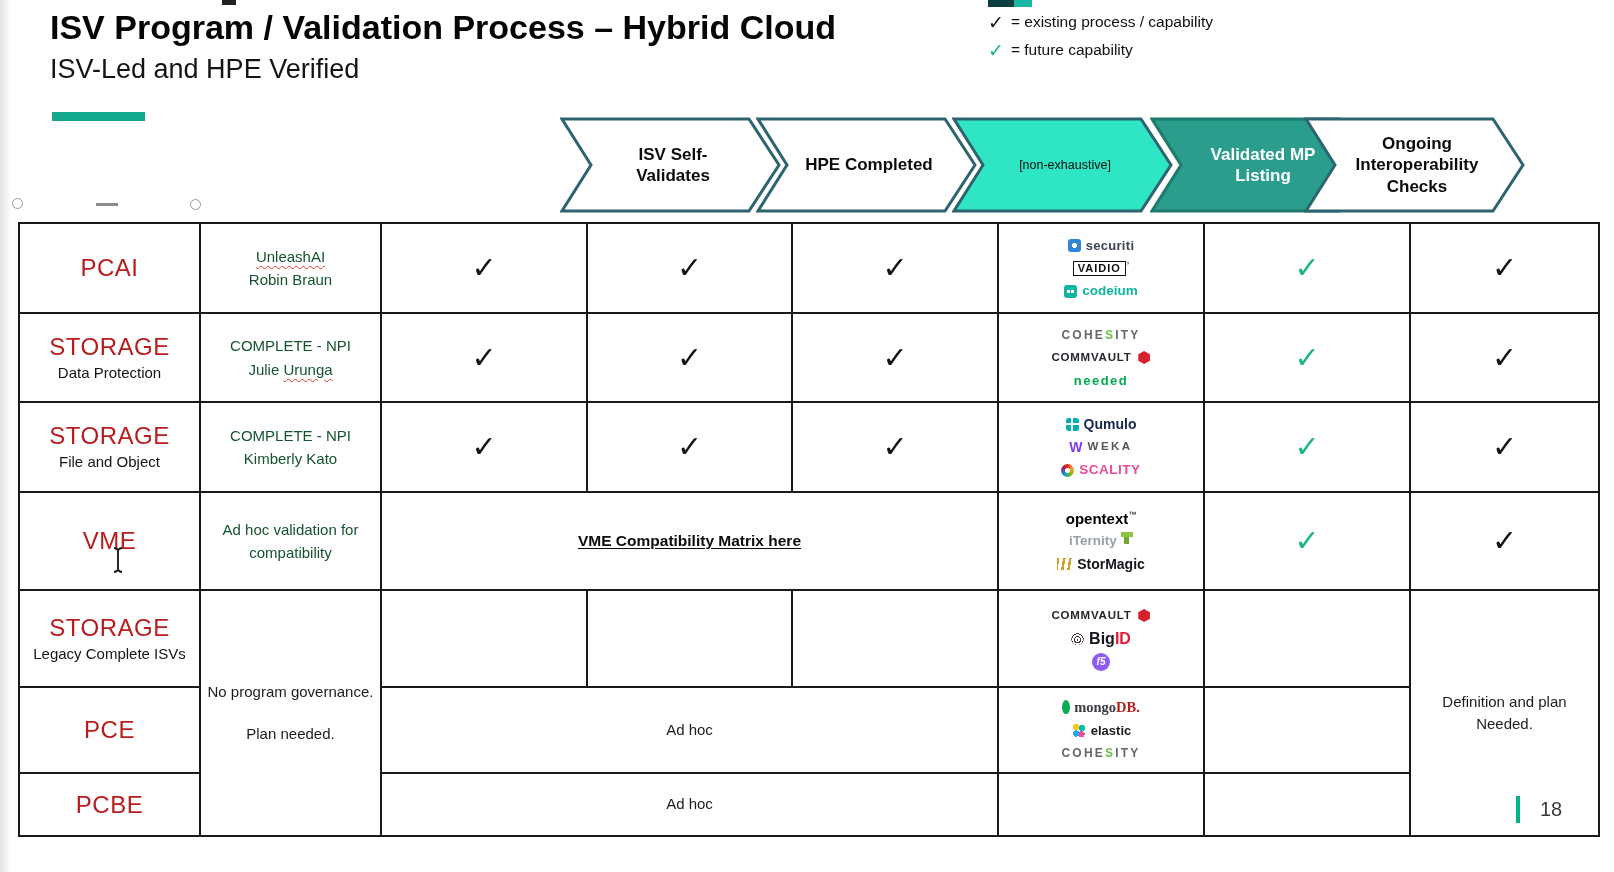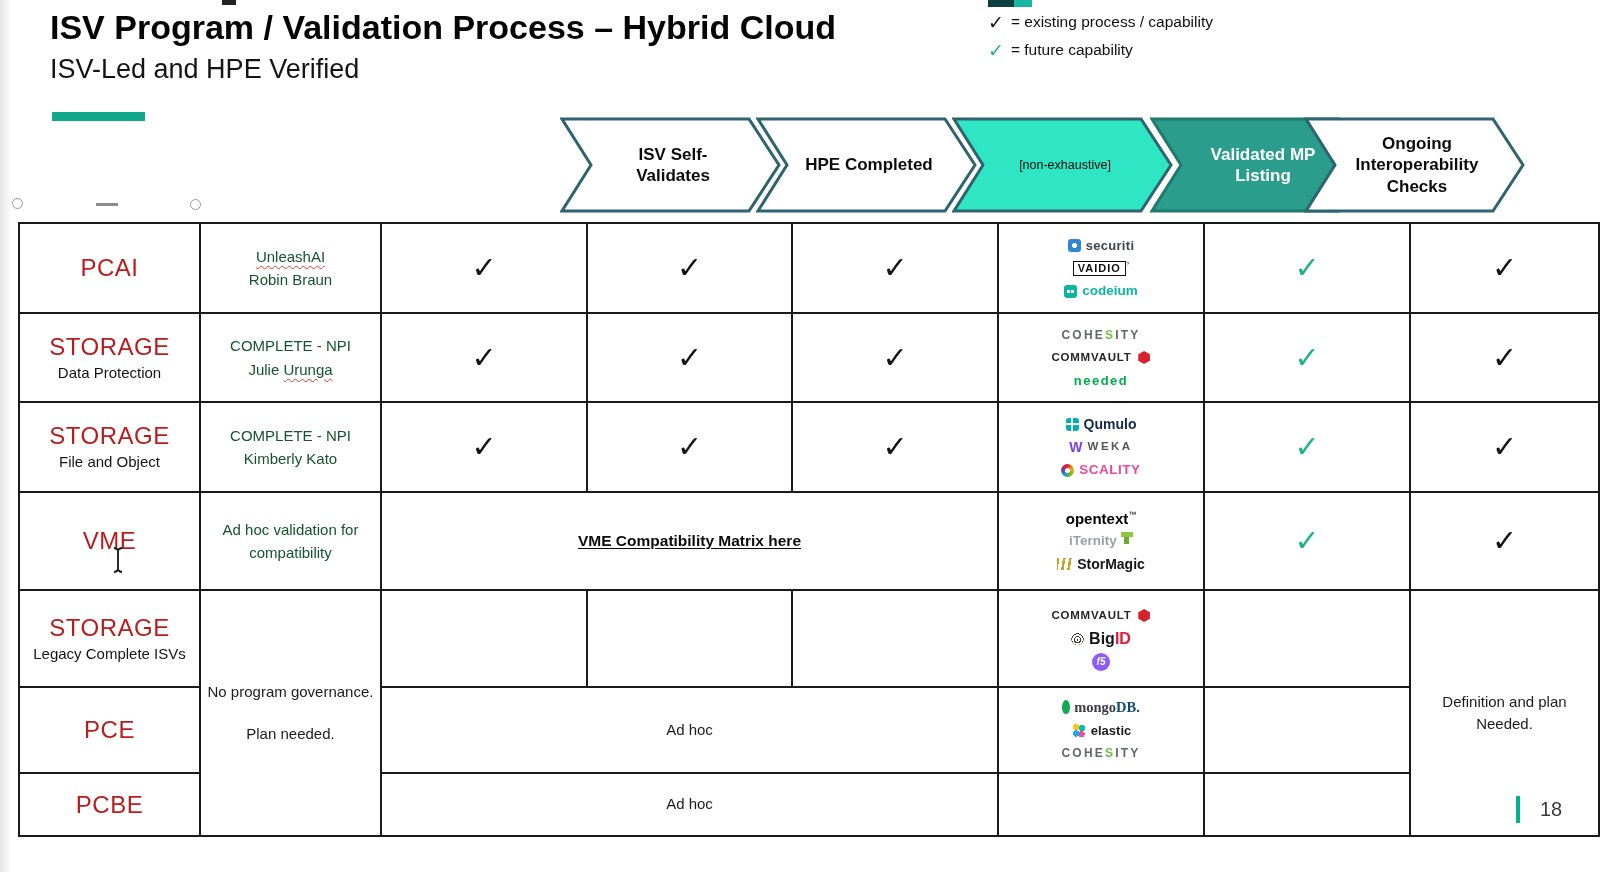--- a/index.html
+++ b/index.html
@@ -100,21 +100,21 @@
   .lt-qumulo{color:#13284d;font-weight:800;font-size:14px;}
   .lt-weka{color:#55565a;font-weight:600;letter-spacing:2.5px;font-size:11.5px;}
   .lt-scality{color:#ec4899;font-weight:800;letter-spacing:.5px;font-size:13.5px;}
   .lt-opentext{color:#000;font-weight:800;font-size:15px;}
   .opentext-tm{font-size:8px;color:#000;align-self:flex-start;}
   .lt-iternity{color:#9aa0a6;font-weight:600;font-size:13.5px;}
   .lt-stormagic{color:#15151a;font-weight:700;font-size:14px;}
   .lt-bigid{color:#14141a;font-weight:800;font-size:16px;}
   .bigid-id{color:#e31837;}
   .lt-mongodb{font-family:"Liberation Serif",serif;font-weight:700;color:#3c3b40;font-size:14.5px;}
-  .mongo-db{color:#0c4a6e;}
+  .mongo-db{color:#b91c1c;}
   .lt-elastic{color:#1c1c1c;font-weight:600;font-size:13px;}
 </style>
 </head>
 <body>
 
 <div id="page">
   <div class="edge-strip"></div>
 
   <div class="art" style="left:222px;top:0;width:14px;height:5px;background:#222;"></div>
   <div class="art" style="left:988px;top:0;width:26px;height:7px;background:#0d3f3f;"></div>

